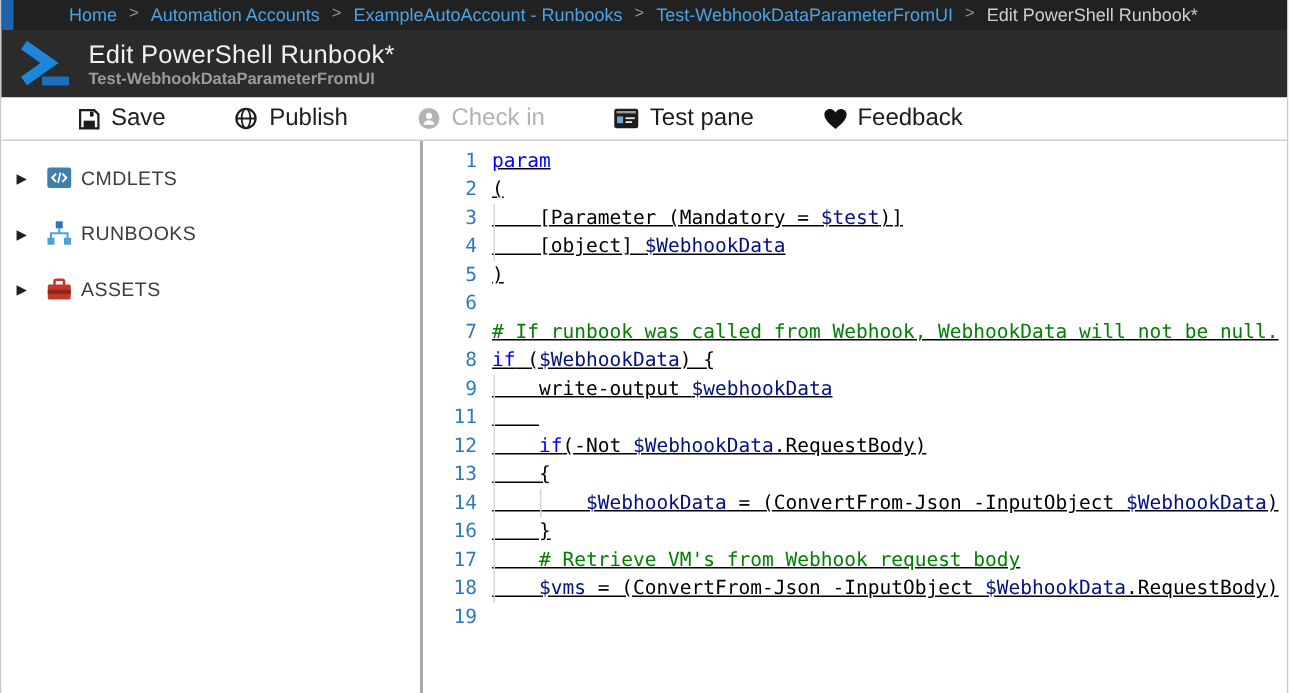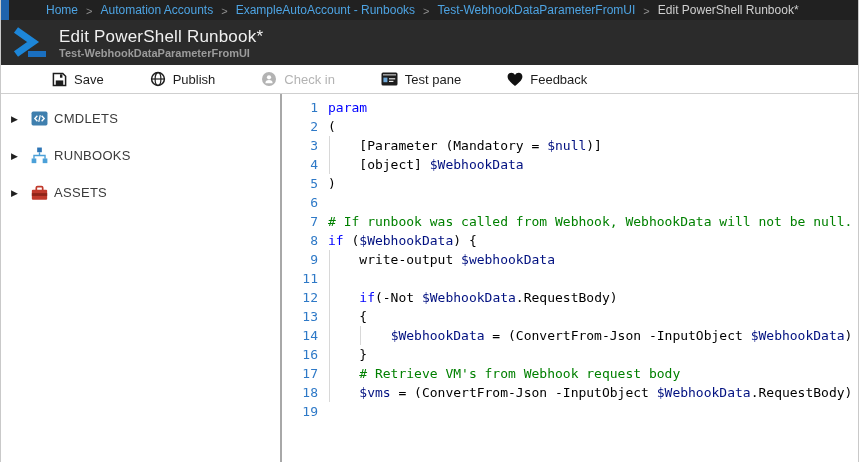--- a/index.html
+++ b/index.html
@@ -4,51 +4,51 @@
 <style>
   * { box-sizing: border-box; margin: 0; padding: 0; }
   html,body { width:859px; height:462px; overflow:hidden; }
   body { font-family:"Liberation Sans", sans-serif; background:#fff; }
   .page { width:859px; height:462px; position:relative; background:#fff;
           border-right:1px solid #c9c9c9; border-bottom:1px solid #c9c9c9; border-left:1px solid #c9c9c9; }
 
   
   .crumbbar { height:20px; background:#212121; display:flex; align-items:center; font-size:12px; position:relative; }
   .crumb-accent { position:absolute; left:0; top:0; width:8px; height:20px; background:#1f63ad; }
-  .crumbs { display:flex; align-items:flex-end; padding-left:45px; white-space:nowrap; }
+  .crumbs { display:flex; align-items:flex-start; padding-left:45px; white-space:nowrap; }
   .crumb-link { color:#4da3e2; cursor:pointer; }
   .crumb-sep { color:#8f8f8f; padding:0 8px; font-size:11px; }
   .crumb-cur { color:#cfcfcf; }
 
   
   .hdr { height:45px; background:#2b2b2b; display:flex; align-items:center; padding-left:12px; }
   .hdr-icon { width:36px; height:32px; margin-right:10px; flex:none; }
   .hdr-title { color:#f0f0f0; font-size:17px; font-weight:300; letter-spacing:.2px; line-height:19px; }
   .hdr-sub { color:#9b9b9b; font-size:11px; font-weight:600; margin-top:1px; }
 
   
   .tbar { height:29px; background:#fff; border-bottom:1px solid #cfcfcf; display:flex; align-items:center; padding-left:30px; gap:25px; }
-  .tb-item { display:flex; align-items:center; gap:7px; font-size:13px; color:#1d1d1d; cursor:pointer; background:none; border:none; font-family:inherit;padding-left:21px; }
+  .tb-item { display:flex; align-items:center; gap:7px; font-size:16px; color:#1d1d1d; cursor:pointer; background:none; border:none; font-family:inherit;padding-left:21px; }
   .tb-item svg { display:block; }
   .tb-item.disabled { color:#b3b3b3; cursor:default; }
 
   
   .content { display:flex; height:368px; background:#fff; }
   .sidebar { width:281px; flex:none; border-right:2px solid #a8a8a8; padding-top:6px; }
   .tree-item { height:37px; display:flex; align-items:center; padding-left:10px; cursor:pointer; }
   .tw { width:14px; color:#1f1f1f; font-size:9px; flex:none; }
   .tree-ico { width:17px; height:17px; margin:0 6px 0 6px; flex:none; }
   .tree-label { font-size:13px; color:#3b3b3b; letter-spacing:.3px; }
 
   
   .editor { flex:1; padding-top:4px; overflow:hidden; cursor:text;
             font-family:"DejaVu Sans Mono", monospace; font-size:13px; }
   .cl { display:flex; height:19px; line-height:19px; white-space:pre; }
   .ln { display:inline-block; width:46px; padding-right:10px; text-align:right; color:var(--lnc,#2e79c7); flex:none; }
-  .ct { position:relative; flex:1; white-space:pre; }
+  .ct { position:relative; flex:1; white-space:pre;text-decoration:underline; }
   .ig { position:absolute; top:0; bottom:0; width:0; border-left:1px solid var(--igc,#d8d8d8); }
   .tk-n { color:var(--pln,#000); }
   .tk-k { color:var(--kw,#0000ff); }
   .tk-v { color:var(--vr,#001080); }
   .tk-s { color:var(--st,#a31515); }
   .tk-c { color:var(--cm,#008000); }
 </style>
 </head>
 <body>
 
@@ -154,21 +154,21 @@
           <rect x="0.8" y="8.6" width="14.4" height="2.6" fill="#8e2418"></rect>
         </svg>
         <span class="tree-label">ASSETS</span>
       </div>
     </div>
 
     <div class="editor">
       <div>
           <div class="cl"><span class="ln">1</span><span class="ct"><span class="tk-k">param</span></span></div>
           <div class="cl"><span class="ln">2</span><span class="ct"><span class="tk-n">(</span></span></div>
-          <div class="cl"><span class="ln">3</span><span class="ct"><span class="ig" style="left: calc(0ch + 1px);"></span><span class="tk-n">    [Parameter (Mandatory = </span><span class="tk-v">$null</span><span class="tk-n">)]</span></span></div>
+          <div class="cl"><span class="ln">3</span><span class="ct"><span class="ig" style="left: calc(0ch + 1px);"></span><span class="tk-n">    [Parameter (Mandatory = </span><span class="tk-v">$test</span><span class="tk-n">)]</span></span></div>
           <div class="cl"><span class="ln">4</span><span class="ct"><span class="ig" style="left: calc(0ch + 1px);"></span><span class="tk-n">    [object] </span><span class="tk-v">$WebhookData</span></span></div>
           <div class="cl"><span class="ln">5</span><span class="ct"><span class="tk-n">)</span></span></div>
           <div class="cl"><span class="ln">6</span><span class="ct"></span></div>
           <div class="cl"><span class="ln">7</span><span class="ct"><span class="tk-c"># If runbook was called from Webhook, WebhookData will not be null.</span></span></div>
           <div class="cl"><span class="ln">8</span><span class="ct"><span class="tk-k">if</span><span class="tk-n"> (</span><span class="tk-v">$WebhookData</span><span class="tk-n">) {</span></span></div>
           <div class="cl"><span class="ln">9</span><span class="ct"><span class="ig" style="left: calc(0ch + 1px);"></span><span class="tk-n">    write-output </span><span class="tk-v">$webhookData</span></span></div>
           <div class="cl"><span class="ln">11</span><span class="ct"><span class="ig" style="left: calc(0ch + 1px);"></span><span class="tk-n">    </span></span></div>
           <div class="cl"><span class="ln">12</span><span class="ct"><span class="ig" style="left: calc(0ch + 1px);"></span><span class="tk-n">    </span><span class="tk-k">if</span><span class="tk-n">(-Not </span><span class="tk-v">$WebhookData</span><span class="tk-n">.RequestBody)</span></span></div>
           <div class="cl"><span class="ln">13</span><span class="ct"><span class="ig" style="left: calc(0ch + 1px);"></span><span class="tk-n">    {</span></span></div>
           <div class="cl"><span class="ln">14</span><span class="ct"><span class="ig" style="left: calc(0ch + 1px);"></span><span class="ig" style="left: calc(4ch + 1px);"></span><span class="tk-n">        </span><span class="tk-v">$WebhookData</span><span class="tk-n"> = (ConvertFrom-Json -InputObject </span><span class="tk-v">$WebhookData</span><span class="tk-n">)</span></span></div>

